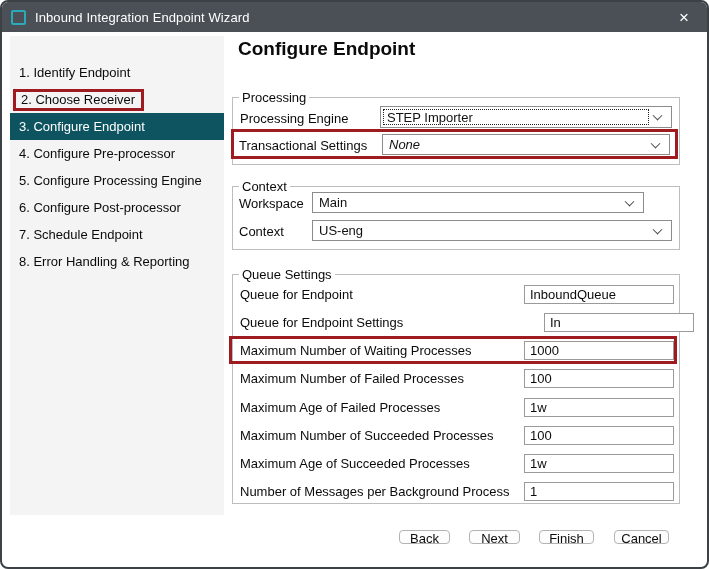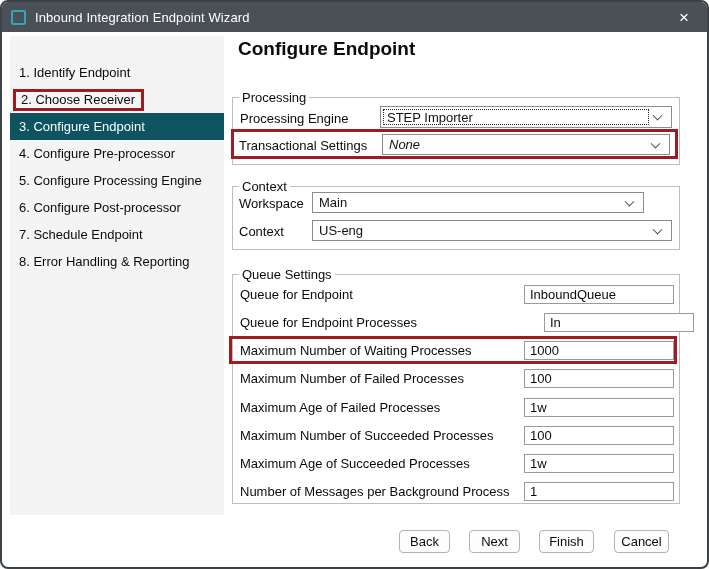--- a/index.html
+++ b/index.html
@@ -124,21 +124,21 @@
     border: 3px solid #9e1c21;
     pointer-events: none;
     background: transparent;
     z-index: 5;
   }
   .hl-transactional { left: 229px; top: 127px; width: 447px; height: 30px; }
   .hl-waiting       { left: 227px; top: 334px; width: 448px; height: 28px; }
   
   .btn {
     position: absolute;
-    height: 23px;
+    height: 14px;
     background: #fdfdfd;
     border: 1px solid #b3b3b3;
     border-radius: 4px;
     font-family: "Liberation Sans", sans-serif;
     font-size: 13px; color: #0b0b0b;
     text-align: center;
     padding: 0;
   }
   .btn-back   { left: 397px; top: 528px; width: 51px; }
   .btn-next   { left: 467px; top: 528px; width: 51px; }
@@ -214,21 +214,21 @@
     <span class="chevron"></span>
   </div>
 
   <fieldset class="fs-queue">
     <legend>Queue Settings</legend>
   </fieldset>
 
   <div class="flabel" style="left:238px; top:283px;">Queue for Endpoint</div>
   <input class="tinput" style="left: 522px; top: 283px;" value="InboundQueue">
 
-  <div class="flabel" style="left:238px; top:311px;">Queue for Endpoint Processes</div>
+  <div class="flabel" style="left:238px; top:311px;">Queue for Endpoint Settings</div>
   <input class="tinput" style="left: 542px; top: 311px;" value="In">
 
   <div class="flabel" style="left:238px; top:339px;">Maximum Number of Waiting Processes</div>
   <input class="tinput" style="left: 522px; top: 339px;" value="1000">
   <div class="hl-box hl-waiting"></div>
 
   <div class="flabel" style="left:238px; top:367px;">Maximum Number of Failed Processes</div>
   <input class="tinput" style="left: 522px; top: 367px;" value="100">
 
   <div class="flabel" style="left:238px; top:396px;">Maximum Age of Failed Processes</div>

